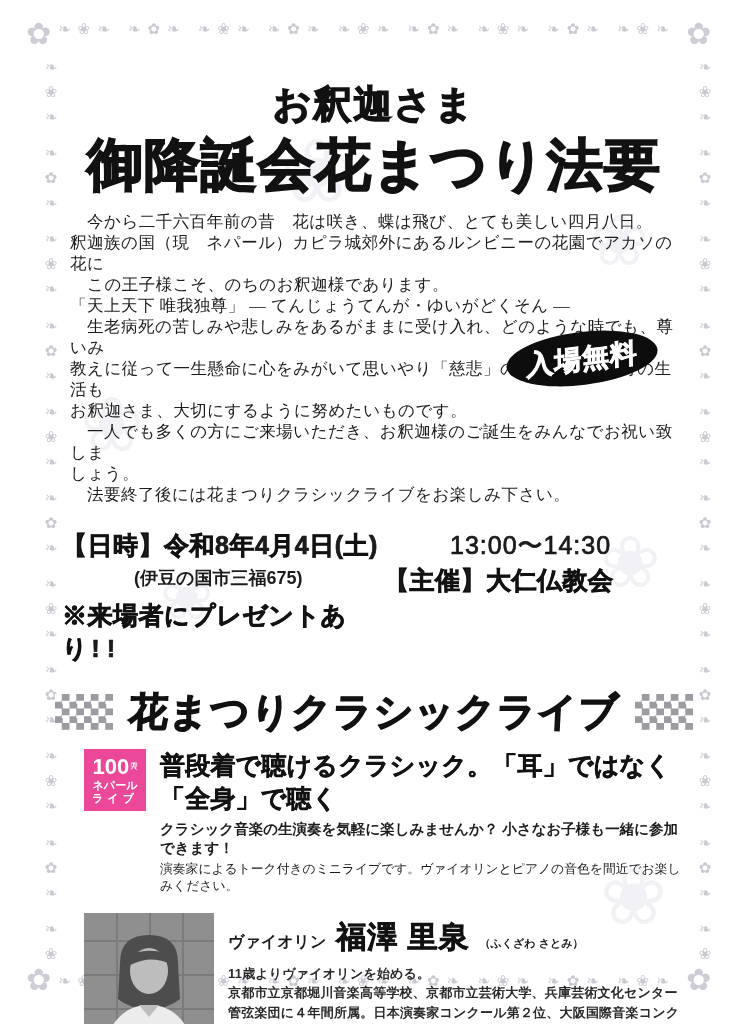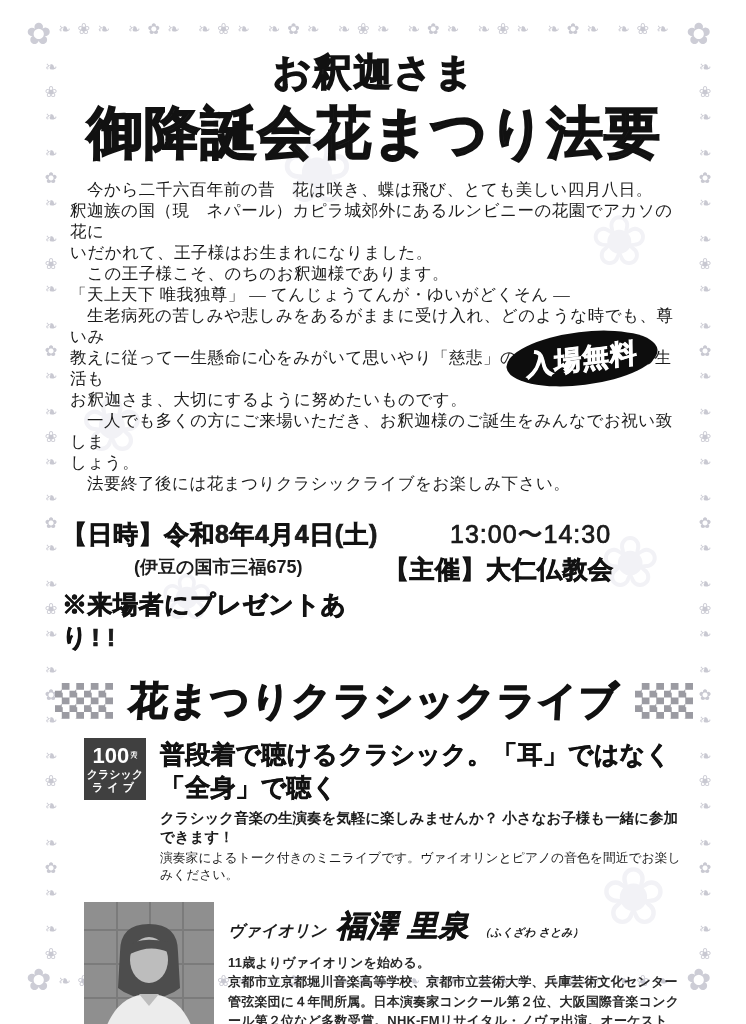--- a/index.html
+++ b/index.html
@@ -28,21 +28,21 @@
   .corner.tl{left:26px;top:16px;}
   .corner.tr{left:686px;top:16px;}
   .corner.bl{left:26px;top:962px;}
   .corner.br{left:686px;top:962px;}
 
   
   .content{position:absolute;left:62px;top:52px;width:624px;z-index:2;}
 
   .title-block{text-align:center;line-height:1.08;}
   .title-sub{
-    font-size:38px;font-weight:bold;letter-spacing:2px;
+    font-size:38px;font-weight:bold;letter-spacing:2px;margin-top:32px;
     -webkit-text-stroke:1.4px #111;
   }
   .title-main{
     font-size:56px;font-weight:bold;letter-spacing:1px;margin-top:10px;
     -webkit-text-stroke:1.8px #111;
   }
 
   .intro{
     margin-top:15px;padding-left:8px;
     font-family:"Liberation Serif","DejaVu Serif",serif;
@@ -75,39 +75,39 @@
     background:repeating-conic-gradient(#9b9ba2 0% 25%, #ffffff 0% 50%);
     background-size:14.5px 14.5px;
   }
   .live-title{
     font-size:39px;font-weight:bold;letter-spacing:1px;white-space:nowrap;
     -webkit-text-stroke:1.4px #111;transform:skewX(-3deg);
   }
 
   .live-info{margin-top:10px;display:flex;gap:14px;padding-left:22px;}
   .logo-box{
-    flex:0 0 auto;width:62px;height:62px;background:#404040;color:#fff;
+    flex:0 0 auto;width:62px;height:62px;background:#ec4899;color:#fff;
     display:flex;flex-direction:column;align-items:center;justify-content:center;
     line-height:1.05;
   }
   .logo-top{display:flex;align-items:flex-start;}
   .logo-100{font-size:22px;font-weight:bold;letter-spacing:0;}
   .logo-small{font-size:7px;writing-mode:vertical-rl;margin-left:1px;margin-top:2px;}
   .logo-mid{font-size:11px;font-weight:bold;margin-top:2px;}
   .logo-bottom{font-size:11px;font-weight:bold;letter-spacing:4px;margin-top:1px;text-align:center;}
   .live-text{flex:1;}
   .live-headline{font-size:25px;font-weight:bold;-webkit-text-stroke:0.5px #111;letter-spacing:0.2px;}
   .live-subline{font-size:14.5px;font-weight:bold;margin-top:5px;}
   .live-note{font-size:12.8px;margin-top:3px;}
 
   
   .performer{display:flex;gap:14px;margin-top:18px;padding-left:22px;}
   .photo{flex:0 0 auto;width:130px;background:#ddd;}
   .p-text{flex:1;}
-  .p-namerow{display:flex;align-items:baseline;gap:10px;margin-top:4px;font-style:italic;}
+  .p-namerow{display:flex;align-items:baseline;gap:10px;margin-top:4px;}
   .p-role{font-size:16px;font-weight:bold;}
   .p-name{font-size:30px;font-weight:bold;-webkit-text-stroke:0.8px #111;letter-spacing:1px;}
   .p-reading{font-size:11px;font-weight:bold;}
   .p-bio{font-size:13px;line-height:19.5px;margin-top:6px;font-weight:bold;color:#2a2a2a;letter-spacing:0.2px;}
 </style>
 </head>
 <body>
 
 <div class="page">
 
@@ -134,21 +134,20 @@
   <div class="content">
 
     <div class="title-block">
       <div class="title-sub">お釈迦さま</div>
       <div class="title-main">御降誕会花まつり法要</div>
     </div>
 
     <div class="intro">
         <div>　今から二千六百年前の昔　花は咲き、蝶は飛び、とても美しい四月八日。</div>
         <div>釈迦族の国（現　ネパール）カピラ城郊外にあるルンビニーの花園でアカソの花に</div>
-        <div>いだかれて、王子様はお生まれになりました。</div>
         <div>　この王子様こそ、のちのお釈迦様であります。</div>
         <div>「天上天下 唯我独尊」 ― てんじょうてんが・ゆいがどくそん ―</div>
         <div>　生老病死の苦しみや悲しみをあるがままに受け入れ、どのような時でも、尊いみ</div>
         <div>教えに従って一生懸命に心をみがいて思いやり「慈悲」の心を育て、自分の生活も</div>
         <div>お釈迦さま、大切にするように努めたいものです。</div>
         <div>　一人でも多くの方にご来場いただき、お釈迦様のご誕生をみんなでお祝い致しま</div>
         <div>しょう。</div>
         <div>　法要終了後には花まつりクラシックライブをお楽しみ下さい。</div>
       </div>
 
@@ -165,21 +164,21 @@
       <div class="live-title">花まつりクラシックライブ</div>
       <div class="checker"></div>
     </div>
 
     <div class="live-info">
       <div class="logo-box">
         <div class="logo-top">
           <span class="logo-100">100</span>
           <span class="logo-small">万人の</span>
         </div>
-        <div class="logo-mid">クラシック</div>
+        <div class="logo-mid">ネパール</div>
         <div class="logo-bottom">ライブ</div>
       </div>
       <div class="live-text">
         <div class="live-headline">普段着で聴けるクラシック。「耳」ではなく「全身」で聴く</div>
         <div class="live-subline">クラシック音楽の生演奏を気軽に楽しみませんか？ 小さなお子様も一緒に参加できます！</div>
         <div class="live-note">演奏家によるトーク付きのミニライブです。ヴァイオリンとピアノの音色を間近でお楽しみください。</div>
       </div>
     </div>
 
     <div class="performer">

